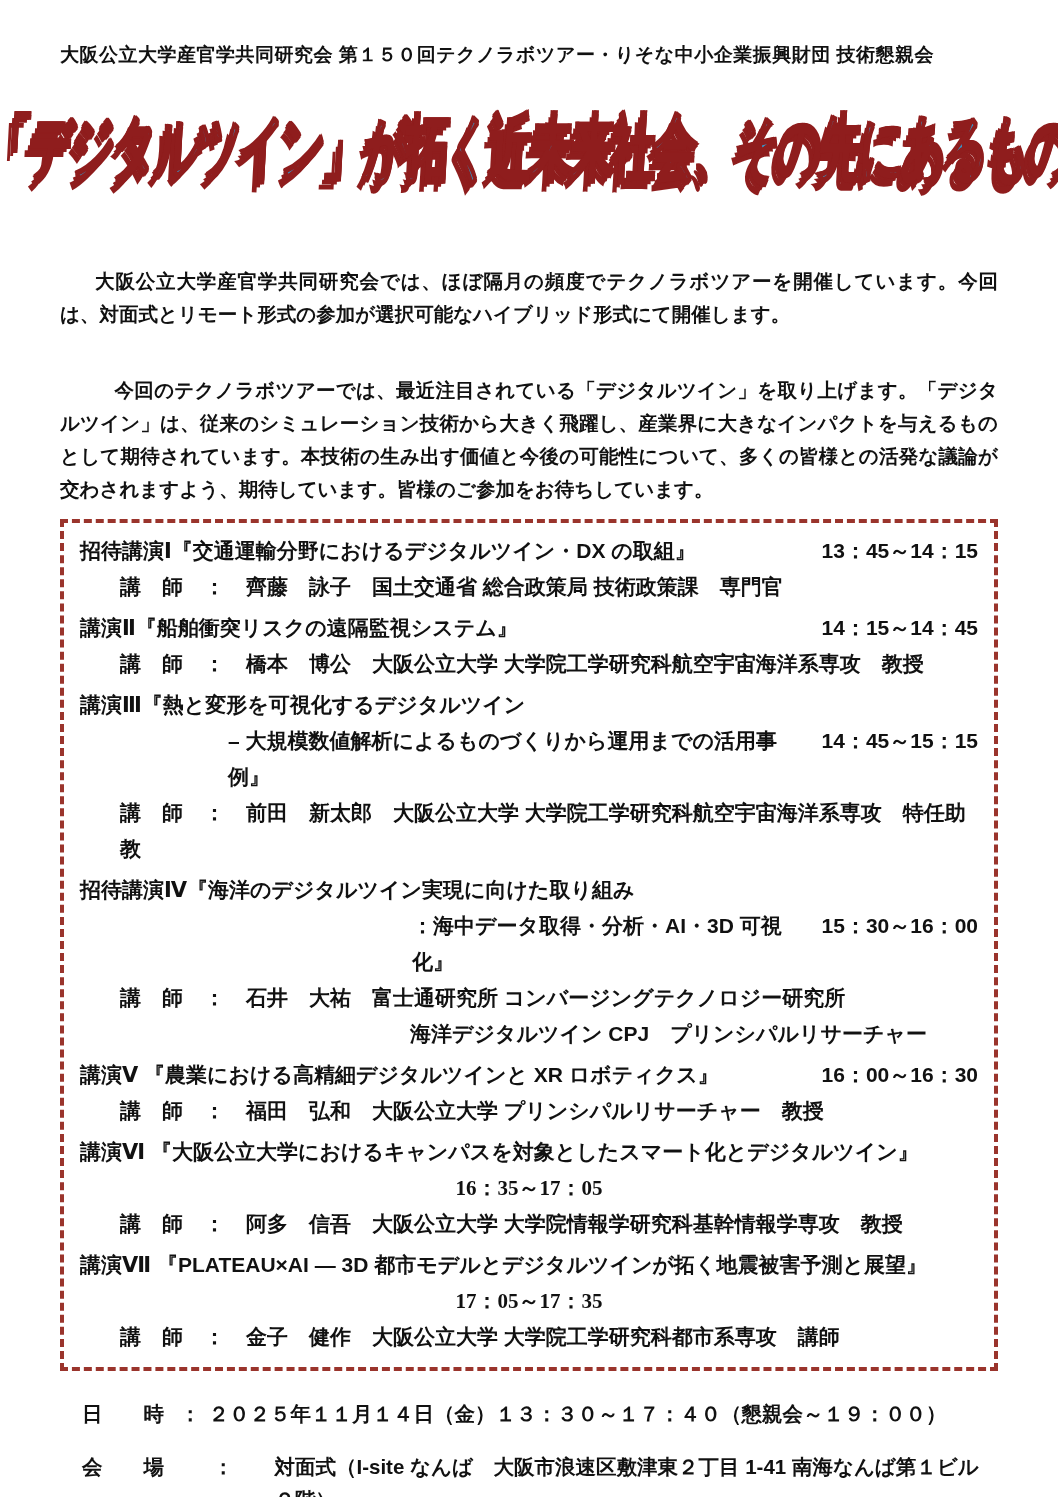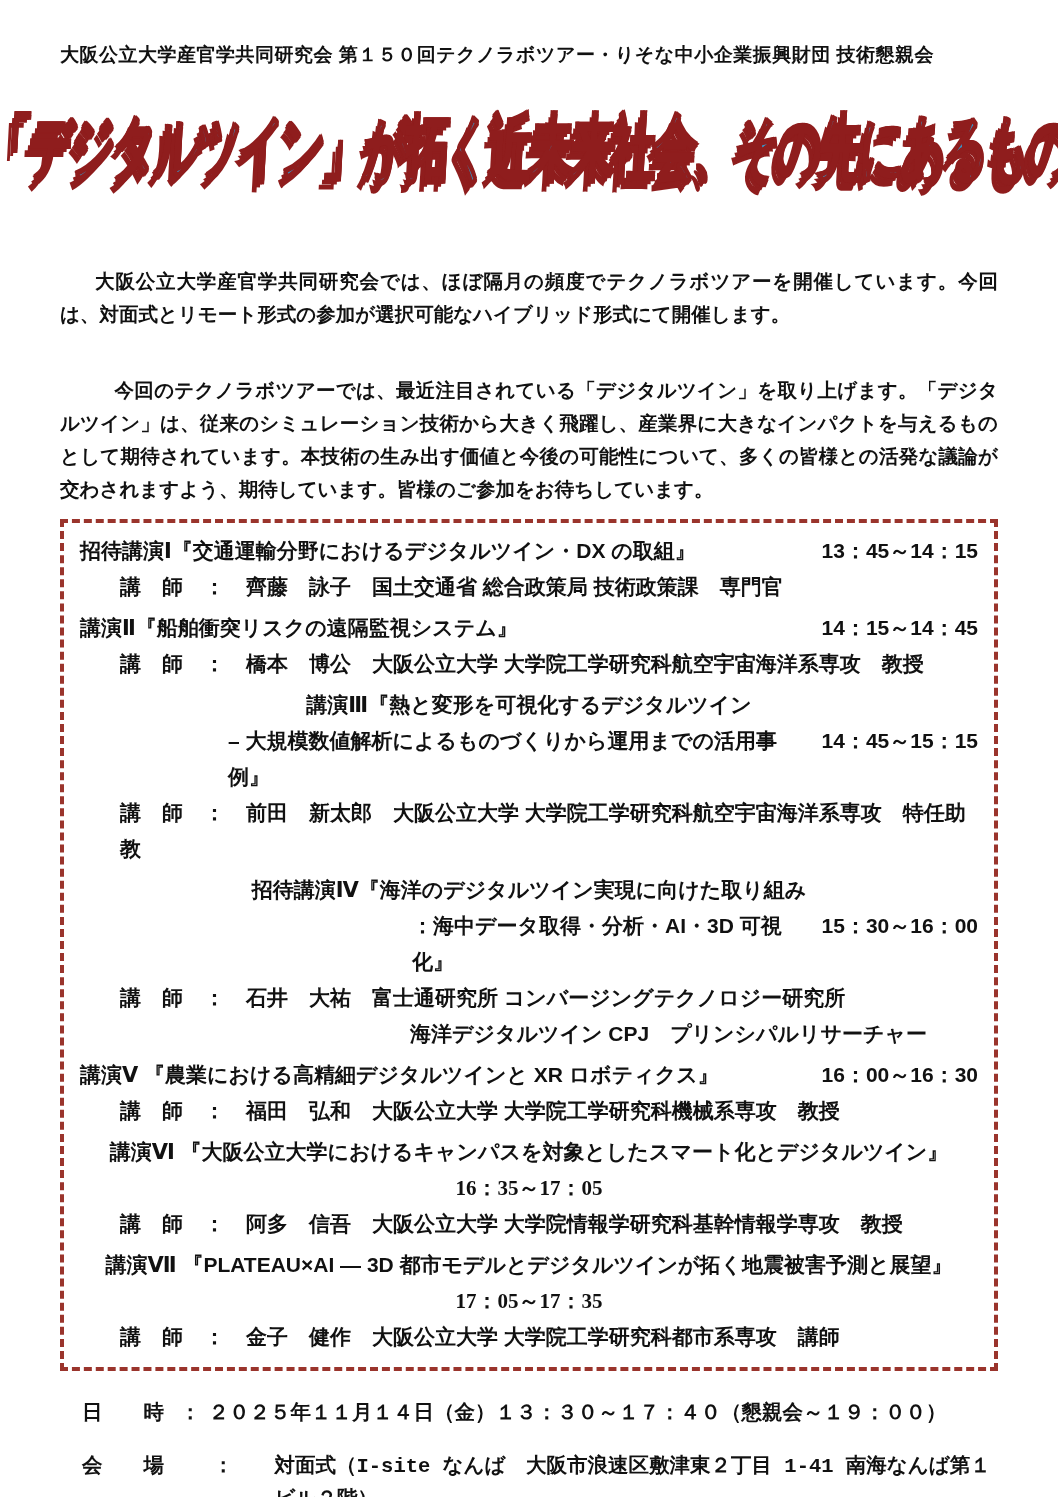--- a/index.html
+++ b/index.html
@@ -42,30 +42,30 @@
   .intro p.p1 { text-indent:1.8em; }
   .intro p.p2 { text-indent:2.8em; }
 
   .program-box {
     margin-top:13px;
     border:4px dashed var(--box-border,#9a342c);
     padding:10px 16px 12px 16px;
   }
   .prog-item { margin-bottom:5px; }
   .prog-item:last-child { margin-bottom:0; }
-  .prog-line { display:flex; font-size:21px; line-height:36px;justify-content:center; }
+  .prog-line { display:flex; font-size:21px; line-height:36px; }
   .prog-time { margin-left:auto; white-space:nowrap; padding-left:12px; }
   .time-line { font-size:21px; line-height:36px; text-align:center;font-family:Liberation Serif, serif; }
   .speaker { font-size:21px; line-height:36px; padding-left:40px; }
   .cont-dash { padding-left:148px; }
   .cont-colon { padding-left:332px; }
   .speaker-2 { padding-left:330px; }
 
   .details { margin-top:26px; padding-left:22px; font-size:20.5px; }
-  .detail-row { display:flex; line-height:33px;font-family:Liberation Mono, monospace; }
+  .detail-row { display:flex; line-height:33px; }
   .row-datetime { margin-bottom:20px; }
   .row-venue { margin-bottom:12px;gap:33px; }
   .row-fee { margin-bottom:10px;flex-direction:column; }
   .d-label { width:98px; white-space:pre; flex:none; }
   .d-colon { flex:none; padding-right:8px; }
   .d-value .v-line2 { margin-top:16px; }
 </style>
 </head>
 <body>
 
@@ -121,21 +121,21 @@
       </div>
       <div class="speaker">講　師　：　石井　大祐　富士通研究所 コンバージングテクノロジー研究所</div>
       <div class="speaker speaker-2">海洋デジタルツイン CPJ　プリンシパルリサーチャー</div>
     </div>
 
     <div class="prog-item">
       <div class="prog-line">
         <span>講演Ⅴ 『農業における高精細デジタルツインと XR ロボティクス』</span>
         <span class="prog-time">16：00～16：30</span>
       </div>
-      <div class="speaker">講　師　：　福田　弘和　大阪公立大学 大学院工学研究科機械系専攻　教授</div>
+      <div class="speaker">講　師　：　福田　弘和　大阪公立大学 プリンシパルリサーチャー　教授</div>
     </div>
 
     <div class="prog-item">
       <div class="prog-line">
         <span>講演Ⅵ 『大阪公立大学におけるキャンパスを対象としたスマート化とデジタルツイン』</span>
       </div>
       <div class="time-line">16：35～17：05</div>
       <div class="speaker">講　師　：　阿多　信吾　大阪公立大学 大学院情報学研究科基幹情報学専攻　教授</div>
     </div>
 

